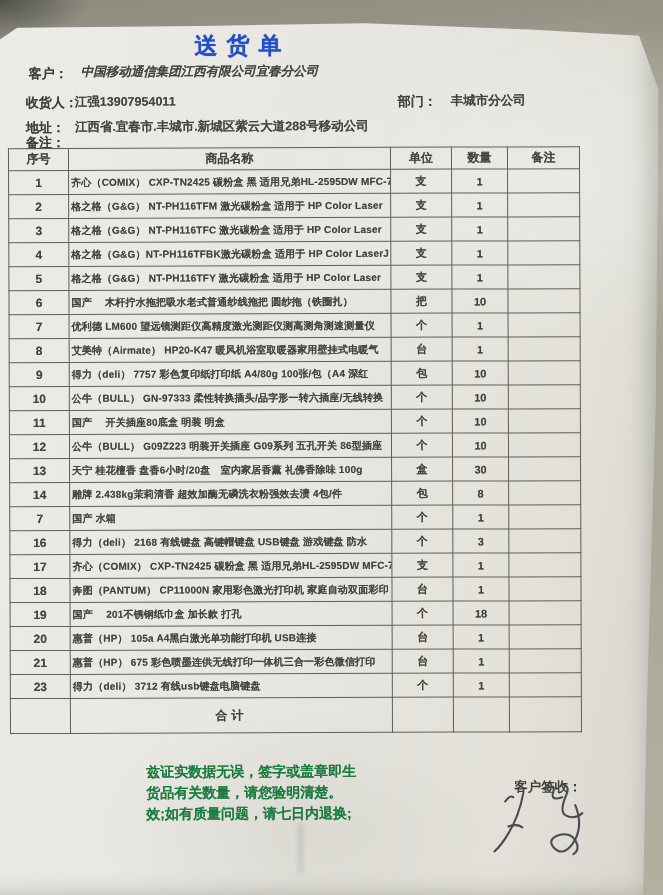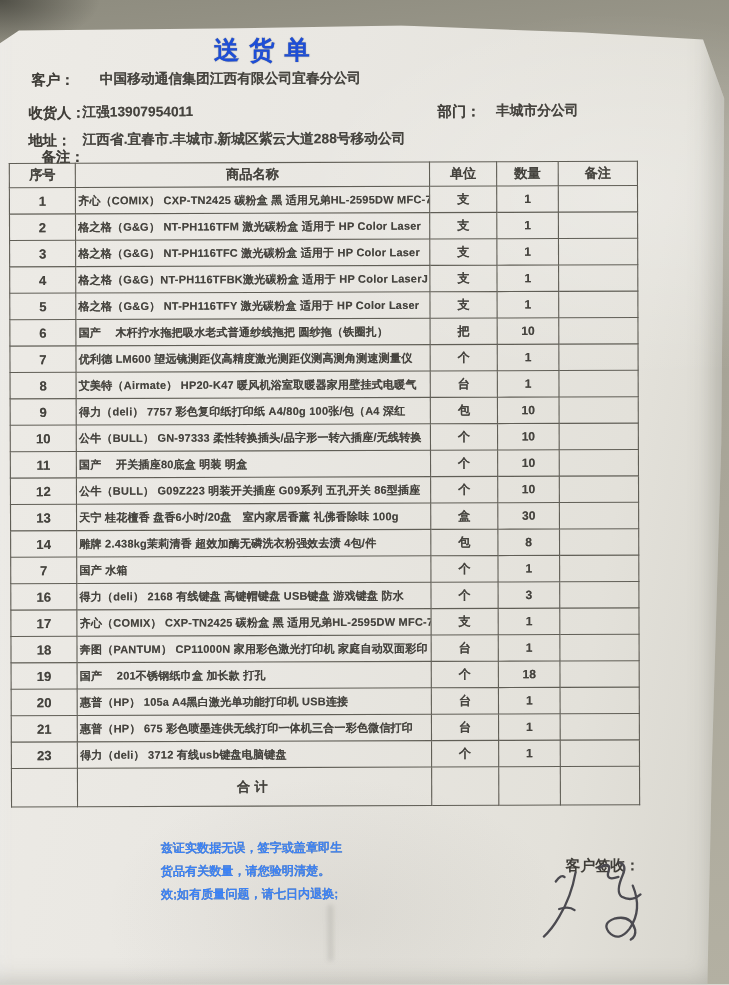--- a/index.html
+++ b/index.html
@@ -31,21 +31,21 @@
     font-size:10px;color:#45433e;}
   #items-table th,#items-table td{border:1px solid #605e56;padding:0 2px;overflow:hidden;
     white-space:nowrap;text-shadow:0 0 .5px rgba(69,67,62,.6);}
   #items-table th{height:21px;font-size:12px;font-weight:bold;}
   #items-table td{height:23px;font-weight:600;}
   td.c-no{text-align:center;font-size:12px;}
   td.c-name{padding-left:5px;letter-spacing:.2px;}
   td.c-unit,td.c-qty{text-align:center;font-size:11px;}
   #total-row td{height:34px;}
   #total-row .t-label{text-align:center;font-size:12px;font-weight:bold;letter-spacing:4px;}
-  .terms{font-size:11px;font-weight:600;line-height:21px;color:#3b82f6;
+  .terms{font-size:14px;font-weight:600;line-height:21px;color:#15803d;
     text-shadow:0 0 .6px rgba(74,72,66,.55);}
   #sign-label{font-size:13.5px;font-weight:bold;color:#3f3d38;margin-top:24px;}
   #signature-svg path{stroke:#4b4a50;stroke-width:2.1;fill:none;
     stroke-linecap:round;stroke-linejoin:round;}
   .smudge{position:absolute;left:296px;top:822px;width:6px;height:52px;border-radius:4px;
     background:rgba(95,92,84,.14);filter:blur(2px);}
 </style>
 </head>
 <body>
 
@@ -53,32 +53,32 @@
 <div id="paper"></div>
 <div id="paper-grain"></div>
 
 <div id="content">
 
   <div class="abs" id="doc-title">送货单</div>
 
   <div class="abs" style="top:63px;left:30px;">
     <span class="lbl">客户：</span>
   </div>
-  <div class="abs val" style="top:63px;left:92px;">中国移动通信集团江西有限公司宜春分公司</div>
+  <div class="abs val" style="top:63px;left:82px;font-style:italic;">中国移动通信集团江西有限公司宜春分公司</div>
 
   <div class="abs lbl" style="top:93px;left:27px;">收货人：</div>
   <div class="abs val" style="top:93px;left:76px;">江强13907954011</div>
 
   <div class="abs lbl" style="top:93px;left:399px;">部门：</div>
   <div class="abs val" style="top:93px;left:452px;">丰城市分公司</div>
 
   <div class="abs lbl" style="top:118px;left:27px;">地址：</div>
   <div class="abs val" style="top:118px;left:76px;">江西省.宜春市.丰城市.新城区紫云大道288号移动公司</div>
 
-  <div class="abs lbl" style="top:133px;left:39px;">备注：</div>
+  <div class="abs lbl" style="top:133px;left:27px;text-decoration:underline;">备注：</div>
 
   <table class="abs" id="items-table" style="top:147px;left:9px;">
     <colgroup>
       <col style="width:60px">
         <col style="width:322px">
         <col style="width:61px">
       <col style="width:56px">
         <col style="width:72px">
     </colgroup>
     <thead>

